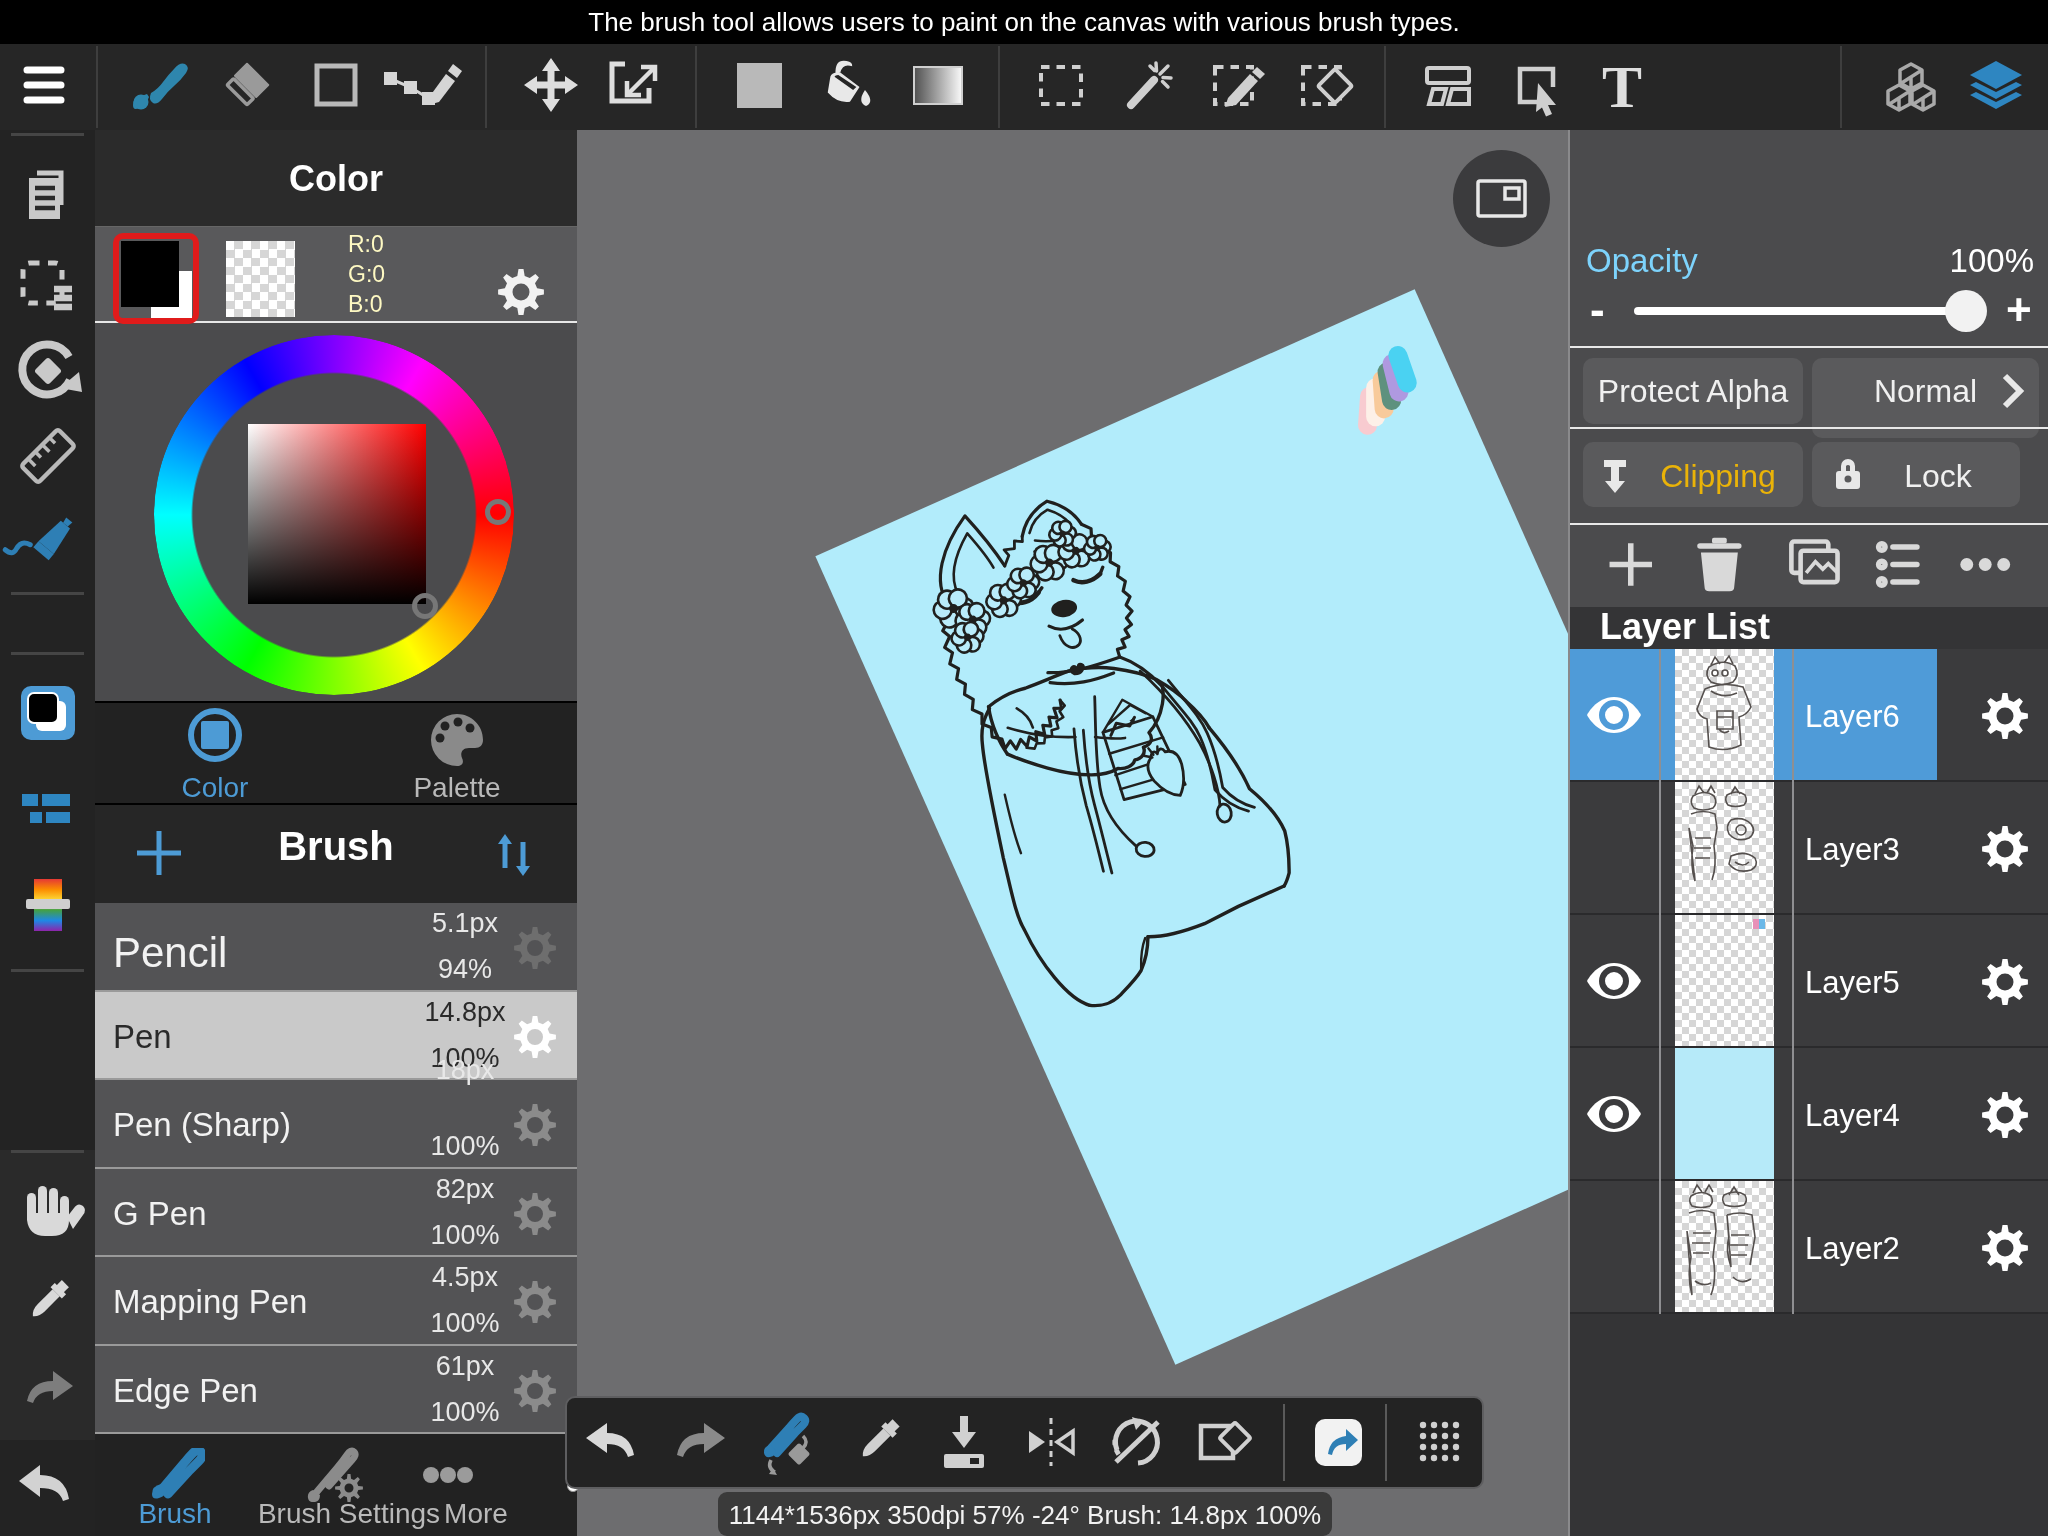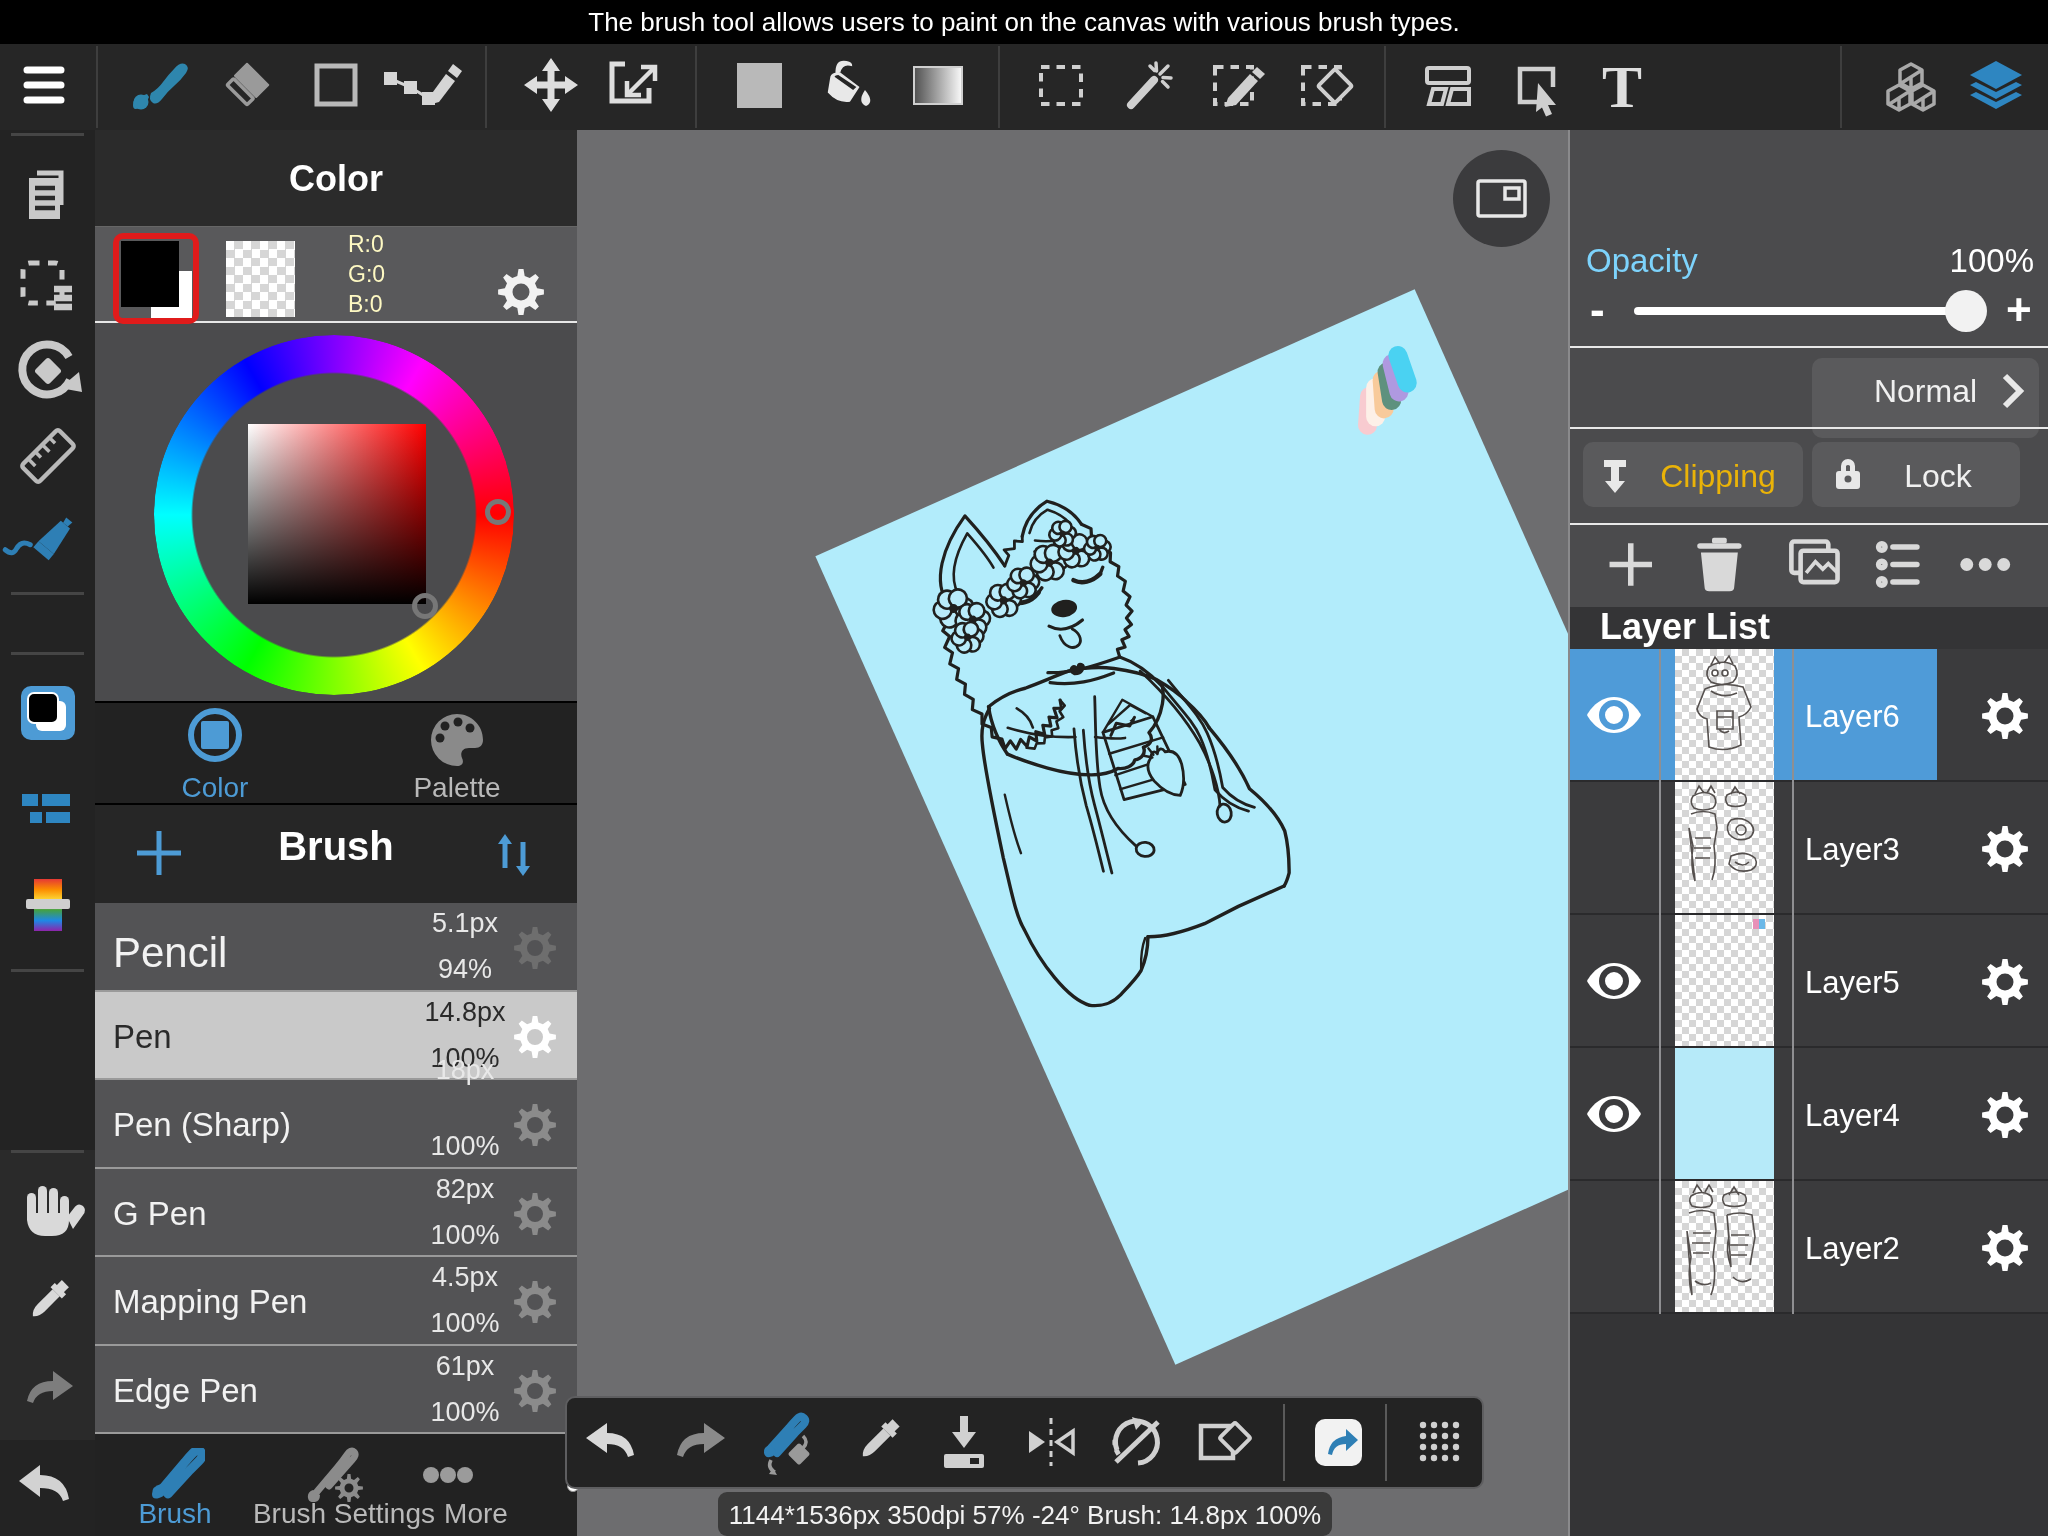--- a/index.html
+++ b/index.html
@@ -420,40 +420,41 @@
       <path d="M16 36 Q7 38 7 46 Q7 52 14 50 Q21 48 22 42 Z" fill="#2e7fb5"></path>
     </svg>
 <div class="abs" style="left:20px;top:1368px;width:120px;text-align:center;color:#4d9bd5;font-size:28px">Brush</div>
 <svg class="abs" style="left:212px;top:1316px" width="60" height="56" viewBox="-30 -28 60 56">
       <path d="M-22 20 L0 -6 Q6 -13 10 -19 Q14 -25 17 -22 Q20 -19 15 -14 L-8 12" stroke="#8b8b8b" stroke-width="7" fill="none" stroke-linecap="round"></path>
       <path d="M-24 16 q-6 2 -5 8 q1 5 7 4 q5 -1 5 -7 Z" fill="#8b8b8b"></path>
       <g transform="translate(12,14)">
         <path d="M-1.5,-13.9 L1.5,-13.9 L2.1,-9.3 L5.0,-8.1 L8.8,-10.9 L10.9,-8.8 L8.1,-5.0 L9.3,-2.1 L13.9,-1.5 L13.9,1.5 L9.3,2.1 L8.1,5.0 L10.9,8.8 L8.8,10.9 L5.0,8.1 L2.1,9.3 L1.5,13.9 L-1.5,13.9 L-2.1,9.3 L-5.0,8.1 L-8.8,10.9 L-10.9,8.8 L-8.1,5.0 L-9.3,2.1 L-13.9,1.5 L-13.9,-1.5 L-9.3,-2.1 L-8.1,-5.0 L-10.9,-8.8 L-8.8,-10.9 L-5.0,-8.1 L-2.1,-9.3 Z M4.5,0 A4.5,4.5 0 1 0 -4.5,0 A4.5,4.5 0 1 0 4.5,0 Z" fill="#8b8b8b" fill-rule="evenodd"></path>
       </g>
     </svg>
-<div class="abs" style="left:136px;top:1368px;width:204px;text-align:right;color:#b9b9b9;font-size:28px">Brush Settings</div>
+<div class="abs" style="left:152px;top:1368px;width:204px;text-align:center;color:#b9b9b9;font-size:28px">Brush Settings</div>
 <svg class="abs" style="left:320px;top:1332px" width="120" height="26" viewBox="0 0 120 26">
       <g fill="#9b9b9b">
         <circle cx="16" cy="13" r="8"></circle>
         <circle cx="33" cy="13" r="8"></circle>
         <circle cx="50" cy="13" r="8"></circle>
       </g>
     </svg>
 <div class="abs" style="left:321px;top:1368px;width:120px;text-align:center;color:#b9b9b9;font-size:28px">More</div>
 <div class="abs" style="left:472px;top:1268px;width:12px;height:94px;background:#fff;border-radius:7px;border:1px solid #999"></div>
 </div>
 <div class="abs" style="left:1568px;top:130px;width:480px;height:1406px;background:#4b4b4d">
 <div class="abs" style="left:0;top:0;width:2px;height:1406px;background:#8a8a8c;z-index:5"></div>
 <div class="abs" style="left:18px;top:112px;font-size:33px;color:#7dd3fc">Opacity</div>
 <div class="abs" style="left:346px;top:112px;width:120px;text-align:right;font-size:33px;color:#fff">100%</div>
 <div class="abs" style="left:22px;top:158px;width:20px;height:44px;color:#fff;font-size:44px;font-weight:bold;line-height:44px">-</div>
 <div class="abs" style="left:66px;top:177px;width:349px;height:8px;background:#fff;border-radius:4px"></div>
 <div class="abs" style="left:377px;top:160px;width:42px;height:42px;background:#f2f2f2;border-radius:50%"></div>
 <div class="abs" style="left:438px;top:158px;width:26px;height:44px;color:#fff;font-size:44px;font-weight:bold;line-height:44px">+</div>
 <div class="abs" style="left:0;top:216px;width:480px;height:2px;background:#e8e8e8"></div>
+<div class="abs" style="left:15px;top:228px;width:220px;height:66px;background:#5a5a5c;border-radius:10px;color:#f0f0f0;font-size:32px;text-align:center;line-height:66px">Protect Alpha</div>
 <div class="abs" style="left:244px;top:228px;width:227px;height:80px;background:#5a5a5c;border-radius:10px;color:#f0f0f0;font-size:32px;text-align:center;line-height:66px">Normal</div>
 <svg class="abs" style="left:432px;top:242px" width="26" height="38" viewBox="0 0 26 38">
       <path d="M5 4 L20 19 L5 34" fill="none" stroke="#e8e8e8" stroke-width="6"></path>
     </svg>
 <div class="abs" style="left:0;top:297px;width:480px;height:2px;background:#e8e8e8"></div>
 <div class="abs" style="left:15px;top:312px;width:220px;height:65px;background:#5a5a5c;border-radius:10px"></div>
 <svg class="abs" style="left:28px;top:324px" width="44" height="44" viewBox="0 0 44 44">
       <g fill="#e8e8e8">
         <rect x="8" y="6" width="22" height="7"></rect>
         <path d="M15 13 h8 V27 h6 L19 39 L9 27 h6 Z"></path>

